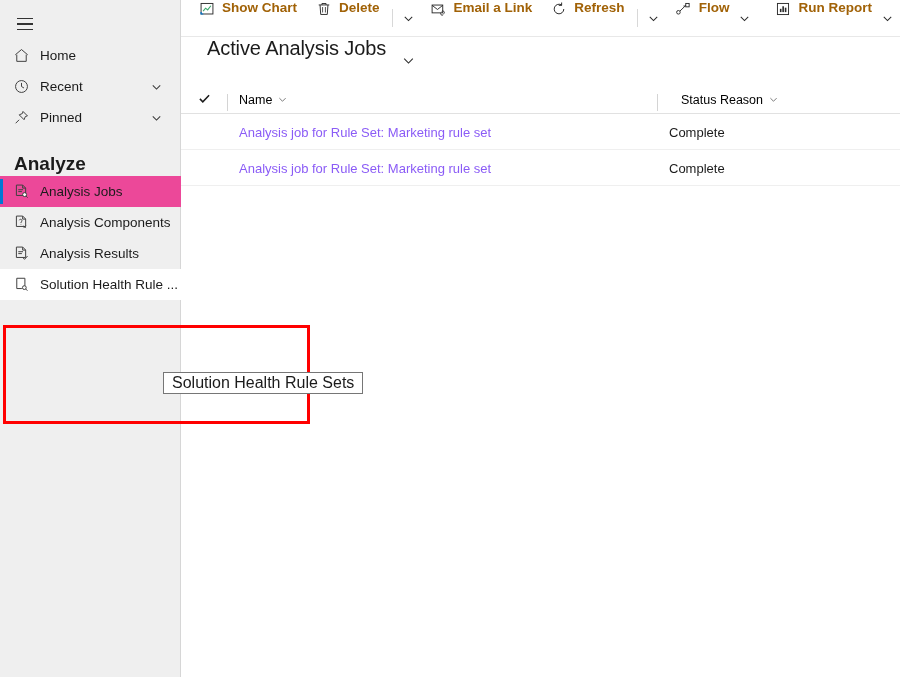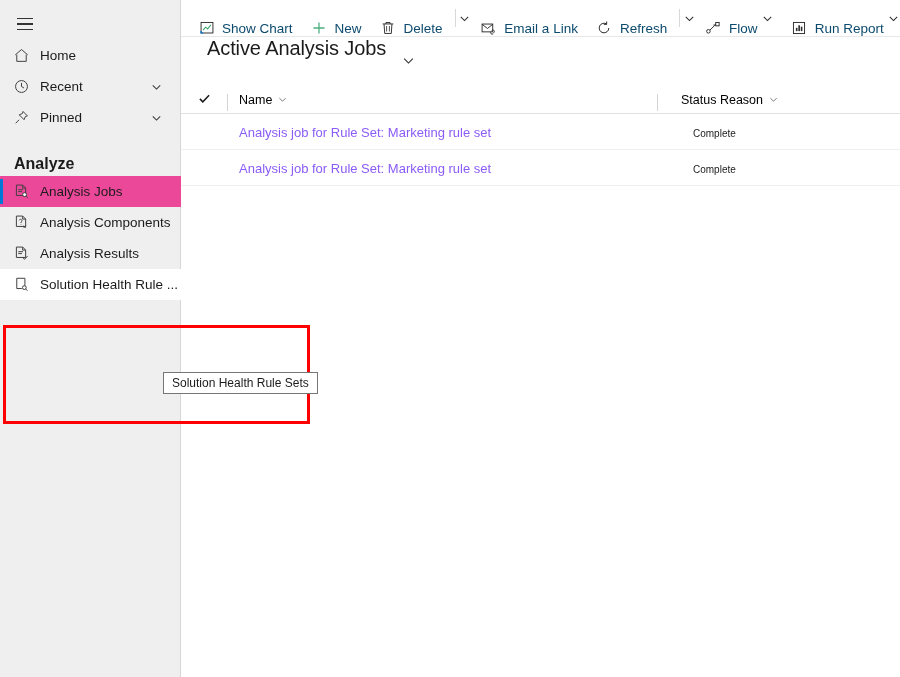--- a/index.html
+++ b/index.html
@@ -68,21 +68,21 @@
     line-height: 18px;
   }
   .nav-item .nav-chev {
     position: absolute;
     right: 18px; top: 50%;
     transform: translateY(-50%);
     color: #3b3b3b;
   }
 
   .nav-group-title {
-    font-size: 16px;
+    font-size: 19px;
     font-weight: bold;
     color: #1b1b1b;
     padding-left: 14px;
     height: 24px;
     display: flex; align-items: center;
   }
 
   .nav-item.selected {
     background: #ec4899;
   }
@@ -105,26 +105,27 @@
     background: #ffffff;
     border-bottom: 1px solid #e8e8e8;
     display: flex;
     align-items: center;
     padding-left: 8px;
     white-space: nowrap;
     overflow: hidden;
   }
   .cmd {
     display: flex;
-    align-items: flex-end;
+    align-items: flex-start;
     height: 36px;
     padding: 0 9px;
     font-size: 13.5px;
-    color: #0c4a6e;
-    cursor: pointer;
+    color: #a16207;
+    cursor: pointer;
+    font-weight: bold;
   }
   .cmd .cmd-ico {
     display: inline-flex;
     align-items: center;
     justify-content: center;
     width: 17px; height: 17px;
     margin-right: 7px;
     color: #2b2b2b;
   }
   .cmd-caret {
@@ -209,22 +210,21 @@
   }
   .cell-name { width: 430px; padding-left: 12px; }
   .cell-status { flex: 1; padding-left: 12px; }
   .row-link {
     color: #8b5cf6;
     font-size: 13px;
     cursor: pointer;
   }
   .cell-text {
     color: #1b1b1b;
-    font-size: 10px;
-    margin-left: 24px;
+    font-size: 13px;
   }
 
   
   #highlight-box {
     position: absolute;
     left: 3px; top: 325px;
     width: 307px; height: 99px;
     border: 3px solid #ff0000;
     pointer-events: none;
     z-index: 40;
@@ -232,21 +232,21 @@
 
   #tooltip {
     position: absolute;
     left: 163px; top: 372px;
     height: 22px;
     padding: 0 8px;
     background: #ffffff;
     border: 1px solid #767676;
     display: flex;
     align-items: center;
-    font-size: 12px;
+    font-size: 16px;
     color: #1b1b1b;
     z-index: 50;
     white-space: nowrap;
   }
 
   svg { display: block; }
 </style>
 </head>
 <body>
 
@@ -364,28 +364,20 @@
       <span class="cmd-ico">
         <svg width="16" height="16" viewBox="0 0 17 17" fill="none" stroke="#2b2b2b" stroke-width="1">
           <rect x="2.2" y="2.6" width="12.6" height="11.2"></rect>
           <path d="M4.4 10.8 L7.0 7.6 L9.2 9.5 L12.6 5.0" stroke="#3aa86b" stroke-width="1.15"></path>
           <path d="M2.2 11.6 L2.2 13.8 L4.6 13.8" stroke="#0078d4" stroke-width="1.3"></path>
         </svg>
       </span>
       <span>Show Chart</span>
     </div>
 
-    <div class="cmd">
-      <span class="cmd-ico">
-        <svg width="16" height="16" viewBox="0 0 17 17" fill="none" stroke="#4caf7d" stroke-width="1.35">
-          <path d="M8.5 2.6 V14.4 M2.6 8.5 H14.4"></path>
-        </svg>
-      </span>
-      <span>New</span>
-    </div>
 
     <div class="cmd">
       <span class="cmd-ico">
         <svg width="16" height="16" viewBox="0 0 17 17" fill="none" stroke="#2b2b2b" stroke-width="1">
           <path d="M2.9 4.2 H14.1"></path>
           <path d="M6.3 4.2 V2.7 H10.7 V4.2"></path>
           <path d="M4.3 4.2 L5.0 14.3 H12.0 L12.7 4.2"></path>
           <path d="M7.0 6.4 V12.2 M10.0 6.4 V12.2" stroke-width="0.85"></path>
         </svg>
       </span>

